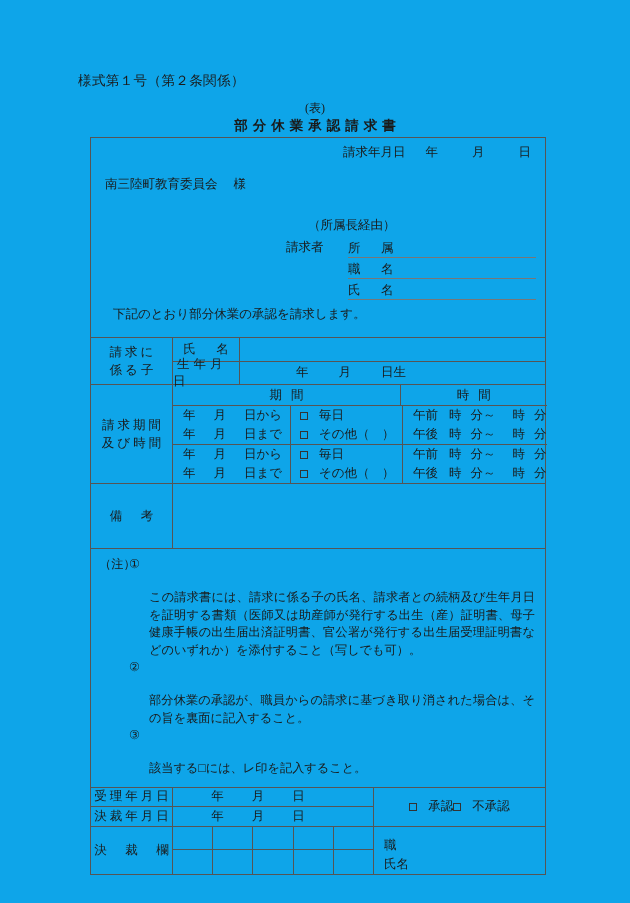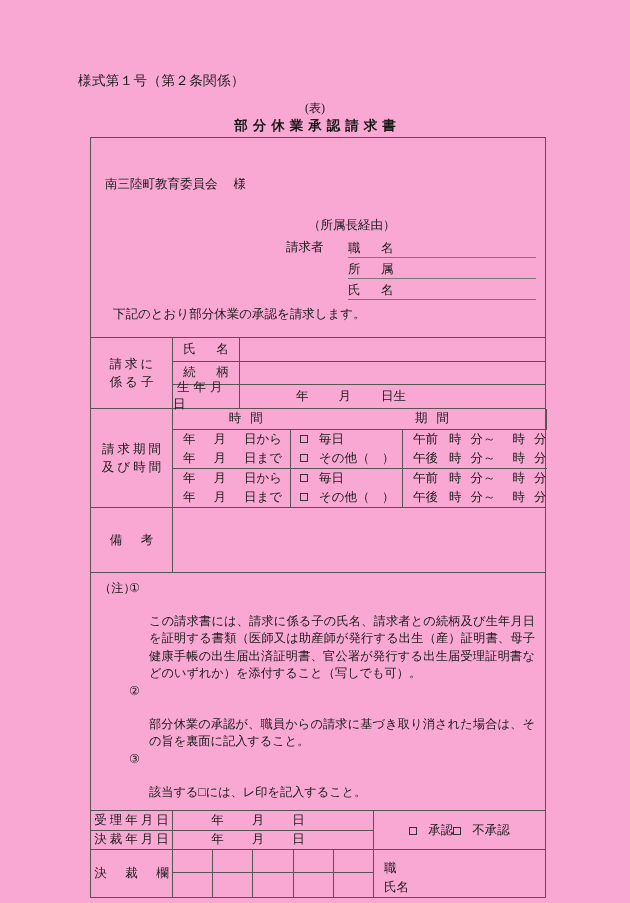--- a/index.html
+++ b/index.html
@@ -11,21 +11,21 @@
     width: 630px;
     height: 903px;
     position: relative;
     font-family: "Liberation Serif", "DejaVu Serif", serif;
     color: #1a1a1a;
     overflow: hidden;
   }
   .page {
     position: absolute;
     inset: 0;
-    background: #f9a8d4;
+    background: #0ea5e9;
   }
 
   
   .form-no {
     position: absolute;
     left: 78px;
     top: 72px;
     font-size: 13.5px;
     letter-spacing: 0.4px;
     white-space: nowrap;
@@ -285,60 +285,59 @@
 <div class="page">
 
   <div class="form-no">様式第１号（第２条関係）</div>
   <div class="omote-mark">(表)</div>
   <div class="doc-title">部分休業承認請求書</div>
 
   <div class="frame">
 
     <div class="blk-head">
 
+      <div class="req-date">
+        <span class="lbl">請求年月日</span><span class="y">年</span><span class="m">月</span><span class="d">日</span>
+      </div>
 
       <div class="addressee">
         <span>南三陸町教育委員会</span><span class="sama">様</span>
       </div>
 
       <div class="via-chief">（所属長経由）</div>
 
       <div class="applicant-wrap">
         <div class="applicant-label">請求者</div>
         <div class="app-rows">
           <div class="app-row">
+            <span class="k">所　属</span>
+            <span class="v"></span>
+          </div>
+          <div class="app-row">
             <span class="k">職　名</span>
-            <span class="v"></span>
-          </div>
-          <div class="app-row">
-            <span class="k">所　属</span>
             <span class="v"></span>
           </div>
           <div class="app-row">
             <span class="k">氏　名</span>
             <span class="v"></span>
           </div>
         </div>
       </div>
 
       <div class="statement">下記のとおり部分休業の承認を請求します。</div>
     </div>
 
     <div class="blk-child">
       <div class="cell side-label br">
         <span>請求に</span>
         <span>係る子</span>
       </div>
       <div class="child-rows">
         <div class="child-row bb">
           <div class="cell child-key br">氏　名</div>
-          <div class="cell child-val"></div>
-        </div>
-        <div class="child-row bb">
-          <div class="cell child-key br">続　柄</div>
           <div class="cell child-val"></div>
         </div>
         <div class="child-row">
           <div class="cell child-key br">生年月日</div>
           <div class="cell child-val dob-val">
             <span class="y">年</span>
               <span class="m">月</span>
               <span class="d">日生</span>
           </div>
         </div>
@@ -346,22 +345,22 @@
     </div>
 
     <div class="blk-period">
       <div class="cell side-label br">
         <span>請求期間</span>
         <span>及び時間</span>
       </div>
       <div class="period-body">
 
         <div class="ph-row bb">
+          <div class="cell ph-kikan br">期間</div>
           <div class="cell ph-jikan">時間</div>
-          <div class="cell ph-kikan br">期間</div>
         </div>
 
         <div class="pb-group bb">
           <div class="pg-dates br">
             <div class="pline">
               <span class="y">年</span>
                 <span class="m">月</span>
                 <span>日から</span>
             </div>
             <div class="pline">

